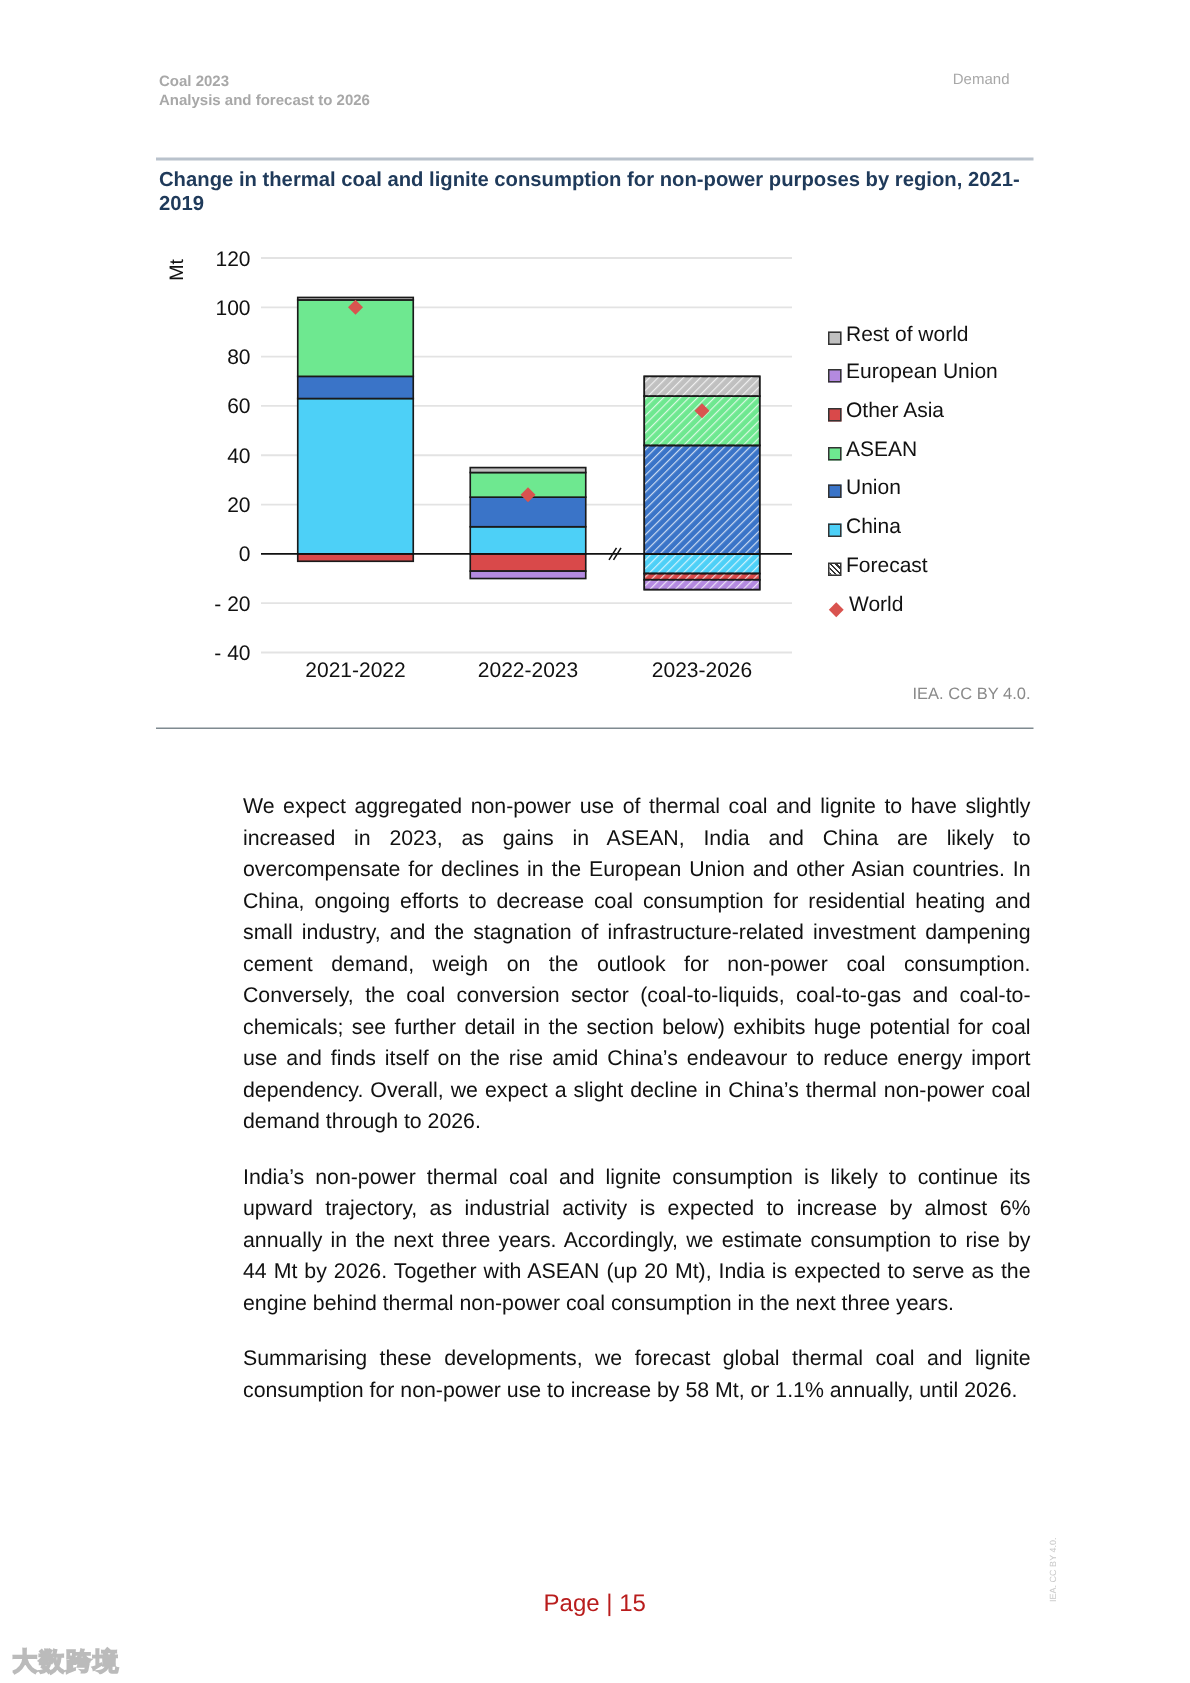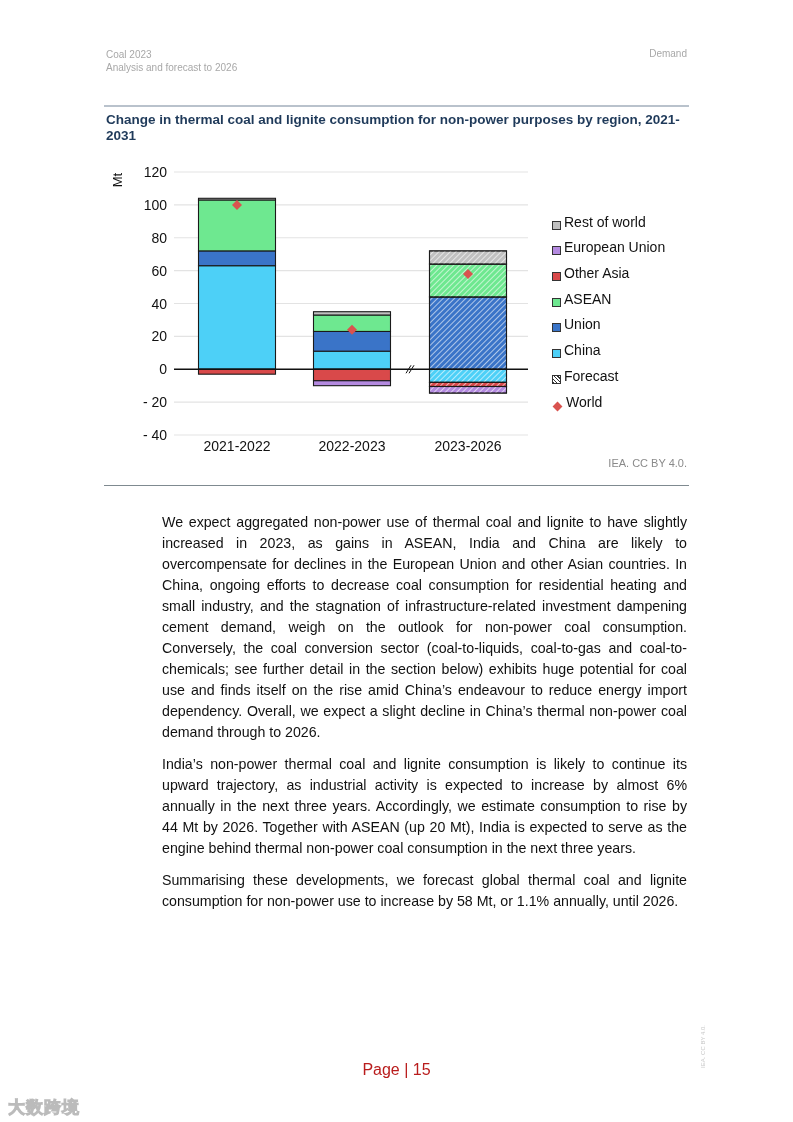--- a/index.html
+++ b/index.html
@@ -1,54 +1,54 @@
 <!DOCTYPE html>
 <html><head>
 <meta charset="utf-8">
 <style>
   * { box-sizing: border-box; margin: 0; padding: 0; }
   html, body { width: 793px; height: 1122px; background: #ffffff; overflow: hidden; }
   body { position: relative; font-family: "Liberation Sans", sans-serif; color: #000; }
 
-  .hdr-left { position: absolute; left: 106px; top: 48px; font-size: 10px; line-height: 13px; color: #a8a8a8; }
-  .hdr-right { position: absolute; right: 106px; top: 48px; font-size: 10px; color: #a8a8a8; text-align: right; }
+  .hdr-left { position: absolute; left: 106px; top: 48px; font-size: 10px; line-height: 13px; color: #a8a8a8; font-weight: bold; }
+  .hdr-right { position: absolute; right: 120px; top: 48px; font-size: 10px; color: #a8a8a8; text-align: right; }
 
   .rule-top { position: absolute; left: 104px; top: 105px; width: 585px; height: 2px; background: #b9c2cc; }
   .rule-bot { position: absolute; left: 104px; top: 485px; width: 585px; height: 1px; background: #7f8a90; }
 
   .fig-title { position: absolute; left: 106px; top: 112px; width: 580px; font-size: 13.5px; font-weight: bold; color: #1f3a5a; line-height: 16px; }
 
   .chart { position: absolute; left: 100px; top: 150px; width: 440px; height: 300px; margin-top: 10px; }
   .chart svg { position: absolute; left: 0; top: 0; }
 
   .legend { position: absolute; left: 552px; top: 204px; }
   .legend-item { display: flex; align-items: flex-end; height: 25.7px; font-size: 14px; color: #111; }
   .legend-swatch { width: 9px; height: 9px; border: 1px solid #333; margin-right: 3px; flex: none; }
   .legend-diamond { width: 7px; height: 7px; background: #d9534f; transform: rotate(45deg); margin: 0 5px 0 2px; flex: none; }
 
   .credit { position: absolute; right: 106px; top: 457px; font-size: 11px; color: #8a8a8a; }
 
   .body-text { position: absolute; left: 162px; top: 512px; width: 525px; font-size: 14.2px; line-height: 21px; text-align: justify; color: #111; }
-  .body-text p { margin-bottom: 11px; }
+  .body-text p { margin-bottom: 11px; margin-top: 16px; }
 
   .page-num { position: absolute; left: 0; width: 793px; top: 1061px; text-align: center; font-size: 16px; color: #b91c1c; }
   .side-credit { position: absolute; left: 700px; top: 1025px; font-size: 6px; color: #c8c8c8; writing-mode: vertical-rl; transform: rotate(180deg); }
   .watermark { position: absolute; left: 8px; top: 1096px; font-size: 17px; font-weight: bold; color: #ffffff; -webkit-text-stroke: 1px #bbbbbb; letter-spacing: 1px; text-align: right; }
 </style>
 </head>
 <body>
 
 <div class="hdr-left">
   <div>Coal 2023</div>
   <div>Analysis and forecast to 2026</div>
 </div>
 <div class="hdr-right">Demand</div>
 
 <div class="rule-top"></div>
-<div class="fig-title">Change in thermal coal and lignite consumption for non-power purposes by region, 2021-2031</div>
+<div class="fig-title">Change in thermal coal and lignite consumption for non-power purposes by region, 2021-2019</div>
 
 <div class="chart">
   <svg id="chart-svg" width="440" height="300">
     <defs>
       <pattern id="hatch" patternUnits="userSpaceOnUse" width="4" height="4" patternTransform="rotate(45)">
         <rect width="4" height="4" fill="rgba(255,255,255,0)"></rect>
         <line x1="0" y1="0" x2="0" y2="4" stroke="#ffffff" stroke-width="1.6"></line>
       </pattern>
       <pattern id="hatch-legend" patternUnits="userSpaceOnUse" width="3" height="3" patternTransform="rotate(45)">
         <rect width="3" height="3" fill="#ffffff"></rect>

